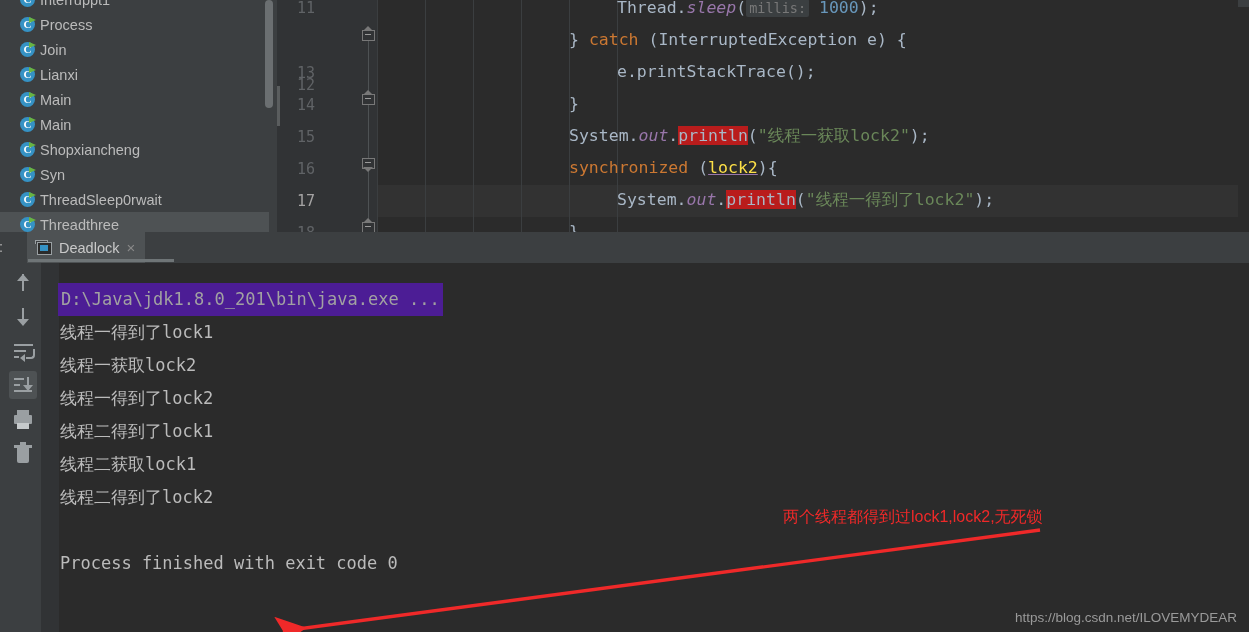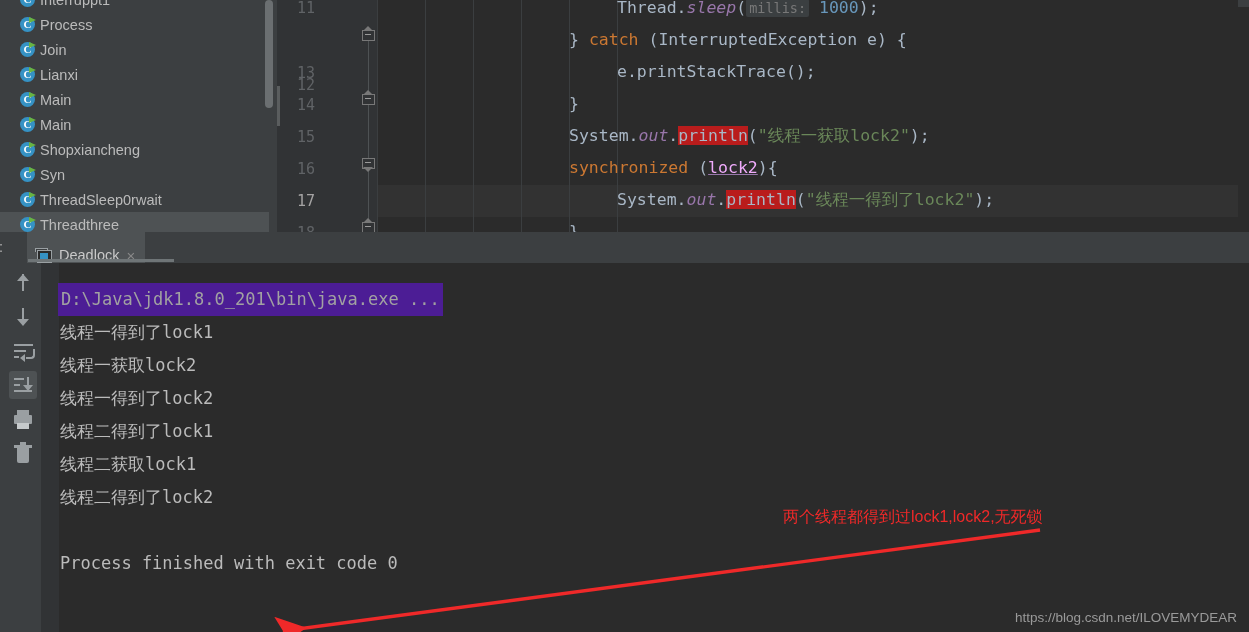--- a/index.html
+++ b/index.html
@@ -48,31 +48,31 @@
   .code-line{position:absolute;left:0;height:32px;line-height:32px;white-space:pre;
         font-family:"DejaVu Sans Mono","Liberation Mono",monospace;font-size:16.5px;color:#a9b7c6;}
   .cur-line-hl{position:absolute;left:100px;width:872px;height:32px;background:#323232;}
   .kw{color:#cc7832;}
   .fld{color:#9876aa;font-style:italic;}
   .mth-hl{background:#b91c1c;color:#a9b7c6;}
   .str{color:#6a8759;}
   .num{color:#6897bb;}
   .cls{color:#a9b7c6;}
   .inlay{background:#3b3f41;color:#787878;font-size:13.5px;padding:1px 3px;border-radius:2px;}
-  .varlink{color:#f0abfc;text-decoration:underline;text-decoration-color:#9876aa;margin-top:48px;}
+  .varlink{color:#fde047;text-decoration:underline;text-decoration-color:#9876aa;margin-top:48px;}
   #editor-right-bar{position:absolute;right:0;top:0;width:11px;height:232px;background:#2b2b2b;}
   #editor-marker{position:absolute;right:0;top:0;width:11px;height:7px;background:#3c3f41;}
   #editor-left-marker{position:absolute;left:0;top:86px;width:3px;height:40px;background:#5a5d5e;}
 
   
   #run-panel{position:absolute;left:0;top:232px;width:1249px;height:400px;background:#3c3f41;overflow:hidden;}
   #tabbar{position:absolute;left:0;top:0;width:1249px;height:31px;background:#3c3f41;}
   #run-label{position:absolute;left:-9px;top:0;height:31px;line-height:31px;color:#b2b2b2;font-size:14.5px;}
   #deadlock-tab{position:absolute;left:27px;top:0;height:31px;background:#4e5254;padding:0 10px 0 8px;
-        display:flex;align-items:flex-end;gap:7px;}
+        display:flex;align-items:center;gap:7px;}
   .console-icon{position:relative;width:17px;height:15px;flex:0 0 auto;}
   .console-icon .outer{position:absolute;left:2px;top:2px;width:13px;height:11px;border:1.5px solid #9aa0a3;background:#2b2b2b;}
   .console-icon .inner{position:absolute;left:4.5px;top:4.5px;width:8px;height:6px;background:#3592c4;}
   .console-icon .shadow{position:absolute;left:0px;top:0px;width:11px;height:3px;border:1.5px solid #9aa0a3;border-bottom:none;background:#3c3f41;}
   #tab-title{color:#c9c9c9;font-size:14.5px;}
   #tab-close{color:#8a8a8a;font-size:15px;line-height:15px;cursor:pointer;}
   #tab-underline{position:absolute;left:28px;top:27px;width:146px;height:3px;background:#6f7577;}
 
   
   #console-toolbar{position:absolute;left:5px;top:31px;width:36px;height:369px;background:#3c3f41;}

